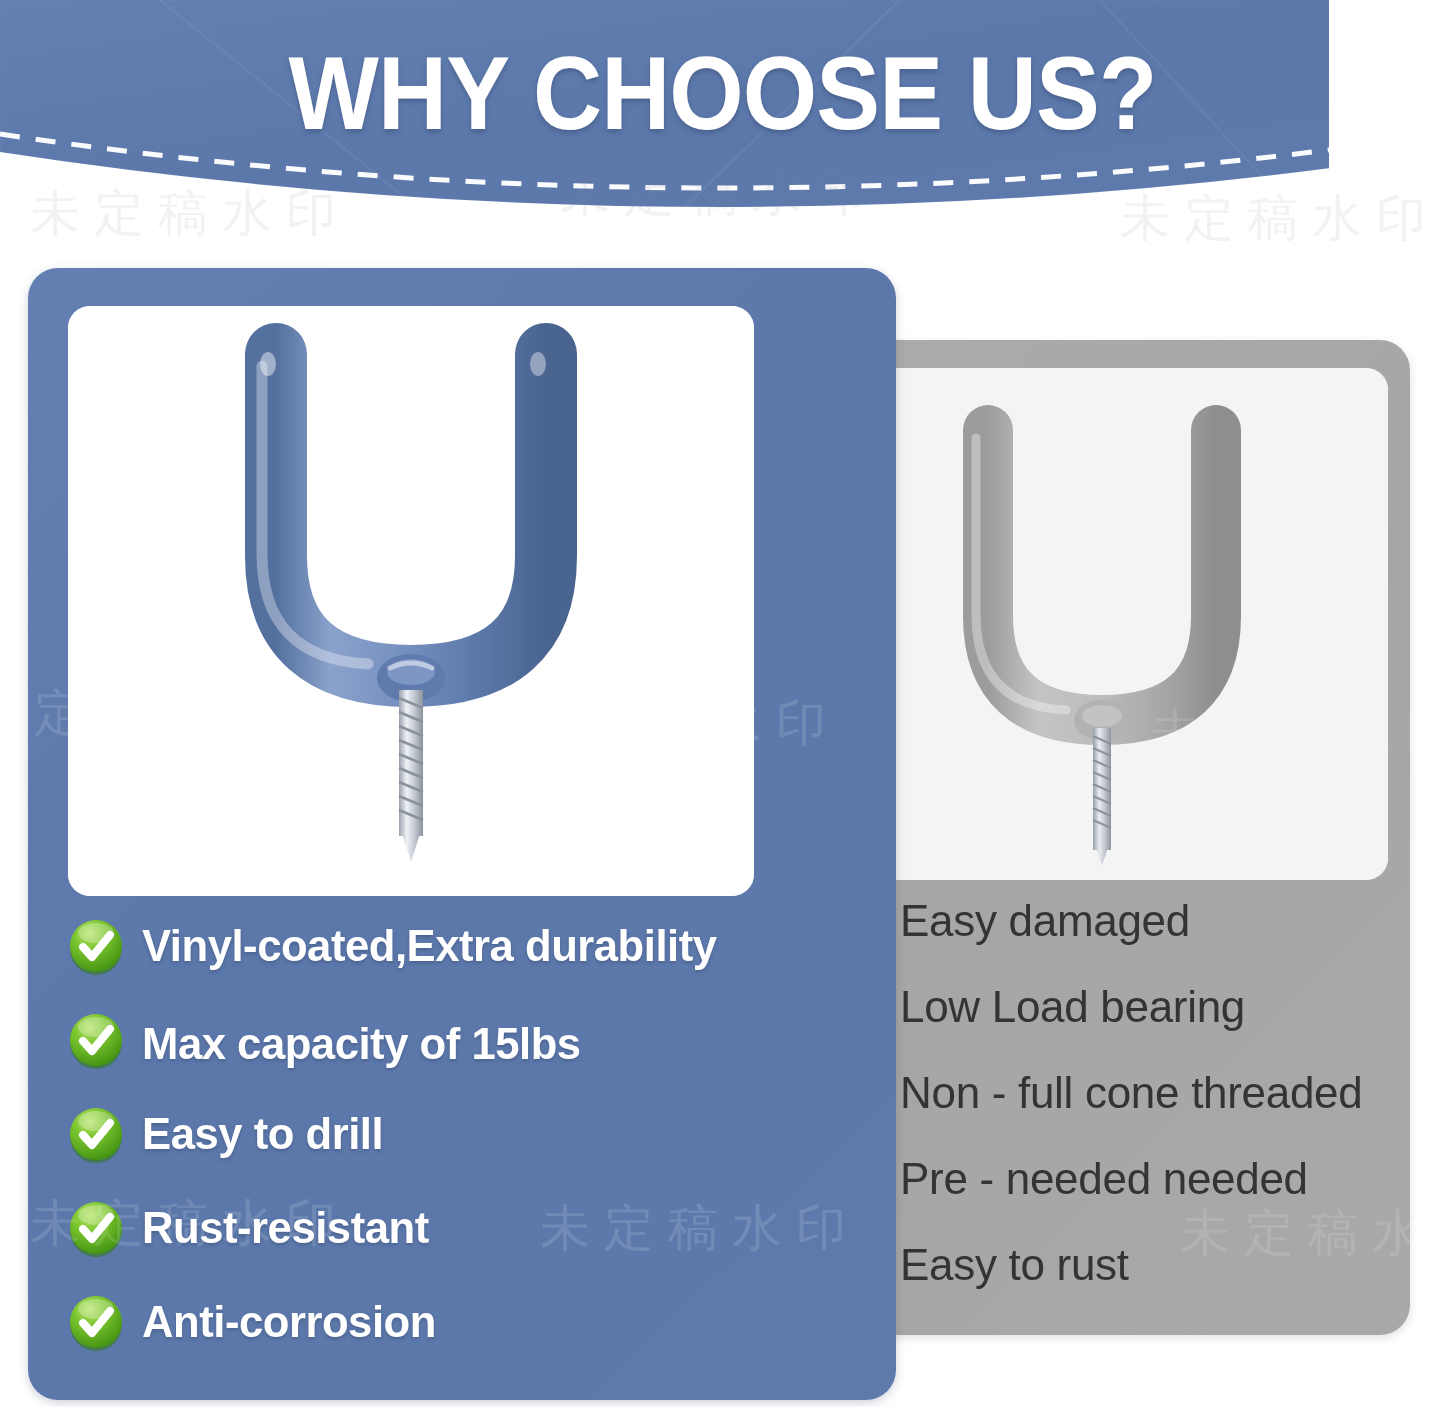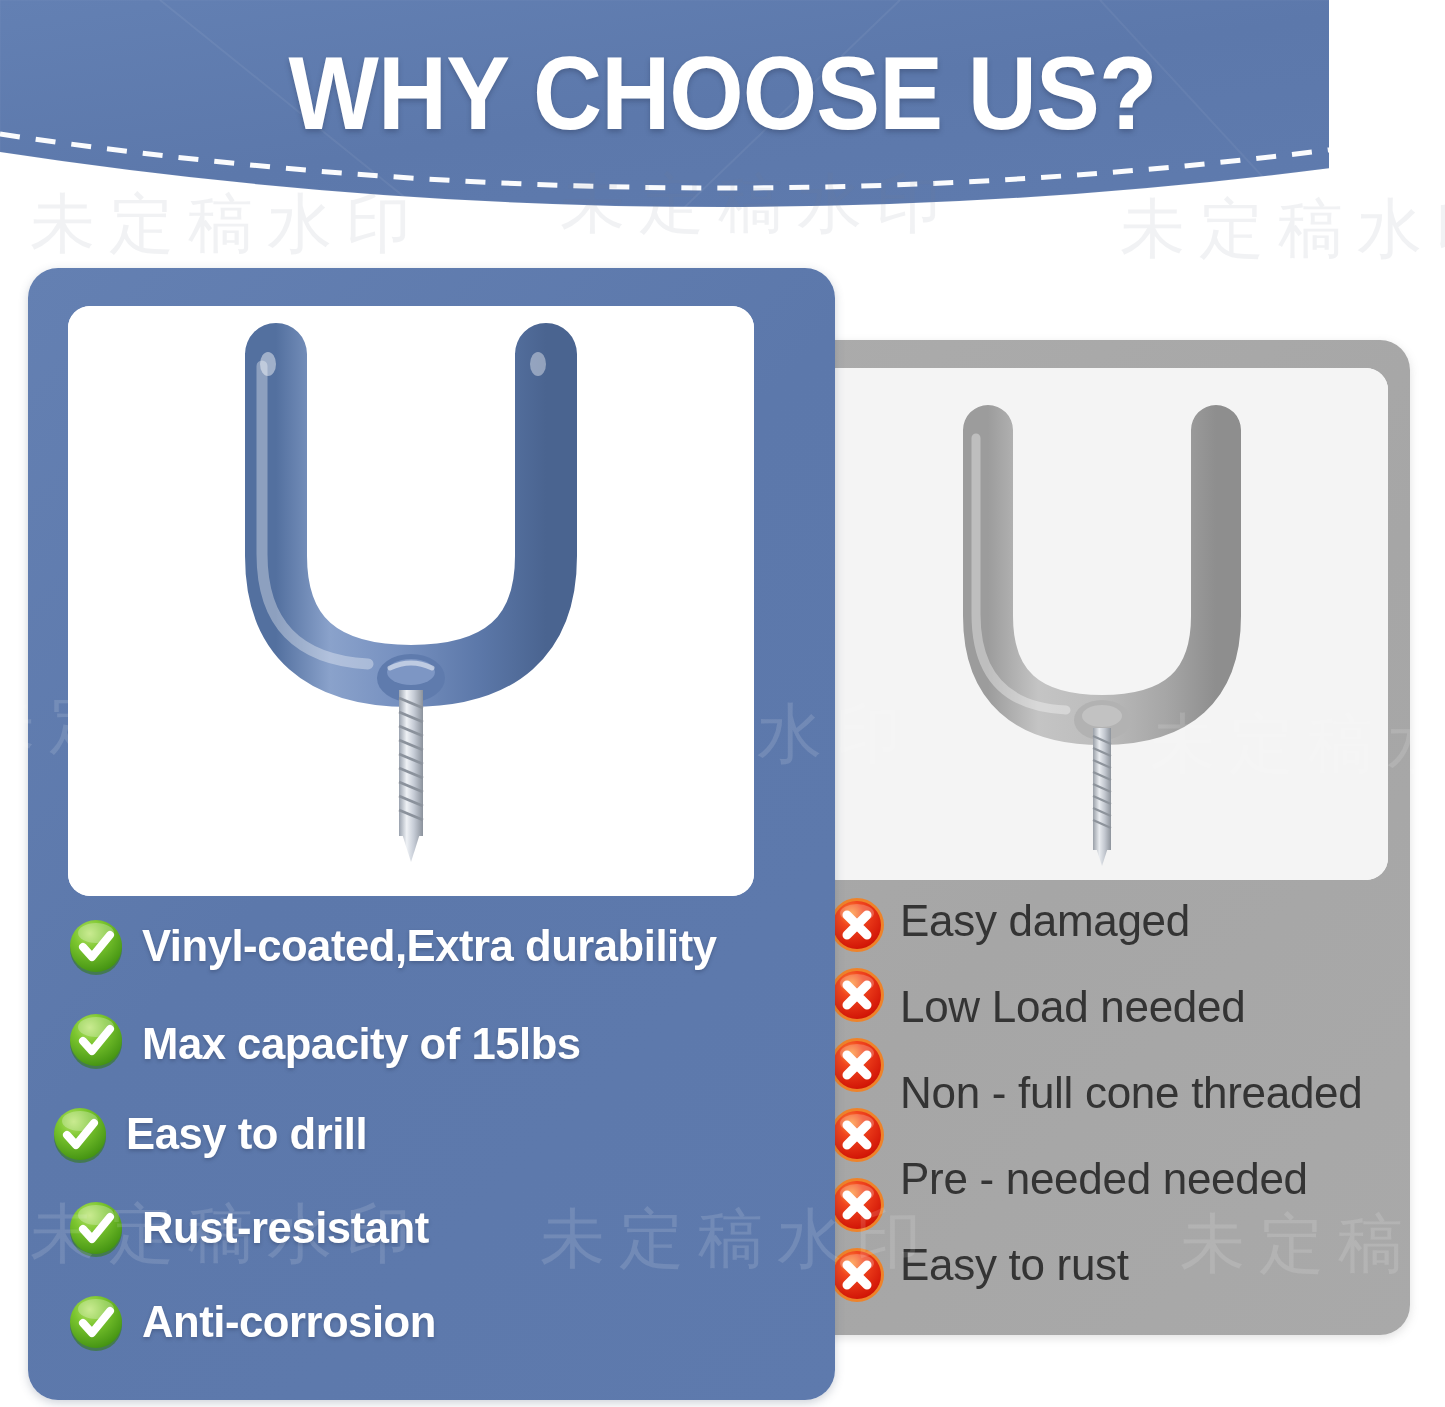--- a/index.html
+++ b/index.html
@@ -30,32 +30,32 @@
     white-space:nowrap;
   }
 
   
   #watermark-layer {
     position:absolute; left:0; top:0; width:1445px; height:1407px;
     pointer-events:none; z-index:5;
   }
   .wm {
     position:absolute;
-    font-size:65px;
+    font-size:50px;
     color:rgba(255,255,255,0.13);
     font-family:Liberation Serif, serif;
     white-space:nowrap;
     letter-spacing:14px;
   }
   .wm.dark { color:rgba(120,130,150,0.10); }
 
   
   #panel-good {
     position:absolute; left:28px; top:268px;
-    width:807px; height:1132px;
+    width:868px; height:1132px;
     background:linear-gradient(135deg,#6480b2 0%,#5c78ab 45%,#5e7aad 100%);
     border-radius:30px;
     box-shadow:0 3px 10px rgba(60,75,105,0.25);
     z-index:3;
   }
   #panel-good::after{
     content:""; position:absolute; left:0; top:0; right:0; bottom:0;
     border-radius:30px;
     background:
       linear-gradient(118deg, rgba(255,255,255,0.05) 0 2px, transparent 2px 100%),
@@ -249,21 +249,21 @@
     <span class="badge icon-only" style="left:38px; top:906px;">
       <svg width="58" height="58" viewBox="0 0 58 58">
         <circle cx="29" cy="29" r="27" fill="#f4801f" opacity="0.92"></circle>
         <circle cx="29" cy="29" r="24" fill="url(#rg1)"></circle>
         <ellipse cx="29" cy="17" rx="17" ry="9" fill="rgba(255,255,255,0.22)"></ellipse>
         <path d="M19,19 L39,39 M39,19 L19,39" stroke="#fff" stroke-width="9" stroke-linecap="round"></path>
       </svg>
     </span>
 
     <div class="bad-label text-only" style="left:110px; top:556px;">Easy damaged</div>
-    <div class="bad-label text-only" style="left:110px; top:642px;">Low Load needed</div>
+    <div class="bad-label text-only" style="left:110px; top:642px;">Low Load bearing</div>
     <div class="bad-label text-only" style="left:110px; top:728px;">Non - full cone threaded</div>
     <div class="bad-label text-only" style="left:110px; top:814px;">Pre - needed needed</div>
     <div class="bad-label text-only" style="left:110px; top:900px;">Easy to rust</div>
   </div>
 </div>
 
 <div id="panel-good">
 
   <div class="photo-card" id="photo-card-good-inner" style="left:40px; top:38px; width:686px; height:590px;">
     <svg class="hook-svg" viewBox="0 0 686 590" preserveAspectRatio="xMidYMid meet">
@@ -336,21 +336,21 @@
         <svg width="60" height="60" viewBox="0 0 60 60">
           <ellipse cx="30" cy="33" rx="26" ry="26" fill="#2f7a0d" opacity="0.55"></ellipse>
           <circle cx="30" cy="30" r="26" fill="url(#gg1)"></circle>
           <ellipse cx="30" cy="17" rx="18" ry="10" fill="rgba(255,255,255,0.26)"></ellipse>
           <path d="M17,31 L26,41 L44,19" stroke="#fff" stroke-width="8" fill="none" stroke-linecap="round" stroke-linejoin="round"></path>
         </svg>
       </span>
       <span class="good-label" style="margin-left:16px;">Max capacity of 15lbs</span>
     </div>
 
-    <div class="feat-row" style="left:22px; top:836px;">
+    <div class="feat-row" style="left:38px; top:836px;">
       <span class="badge">
         <svg width="60" height="60" viewBox="0 0 60 60">
           <ellipse cx="30" cy="33" rx="26" ry="26" fill="#2f7a0d" opacity="0.55"></ellipse>
           <circle cx="30" cy="30" r="26" fill="url(#gg1)"></circle>
           <ellipse cx="30" cy="17" rx="18" ry="10" fill="rgba(255,255,255,0.26)"></ellipse>
           <path d="M17,31 L26,41 L44,19" stroke="#fff" stroke-width="8" fill="none" stroke-linecap="round" stroke-linejoin="round"></path>
         </svg>
       </span>
       <span class="good-label" style="margin-left:16px;">Easy to drill</span>
     </div>

